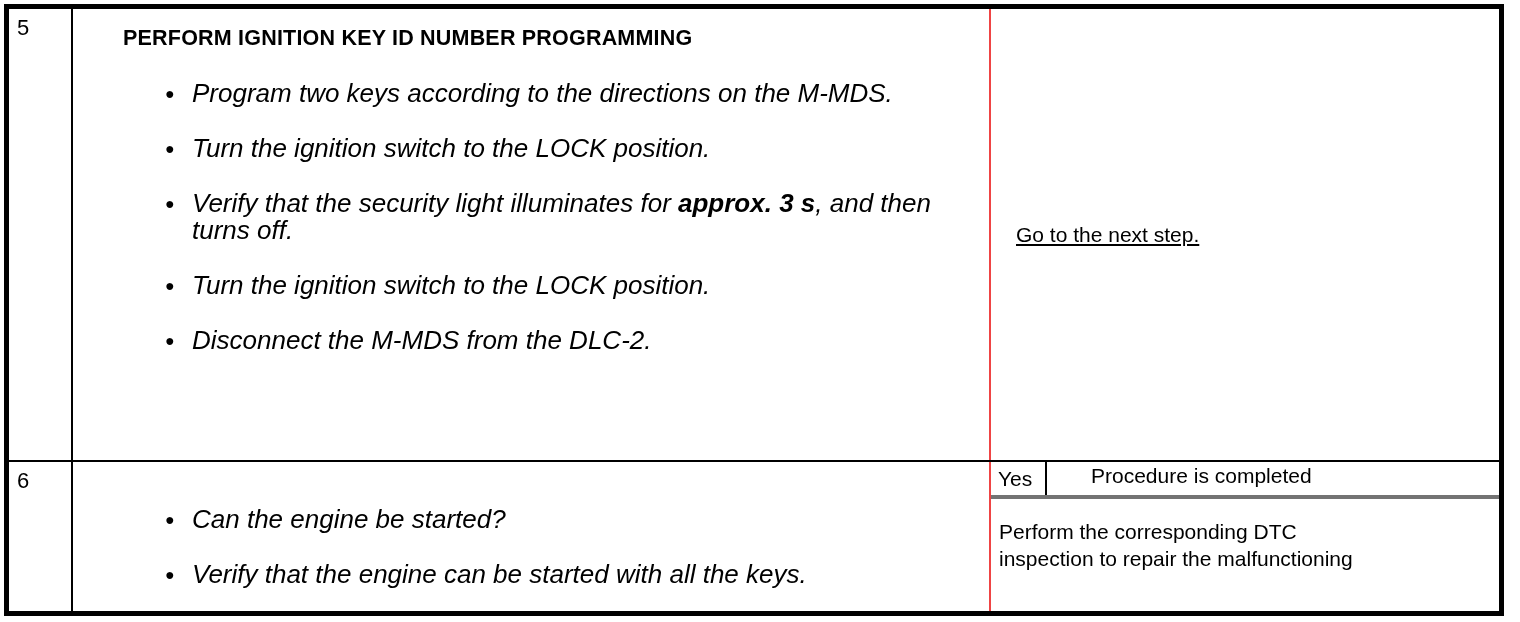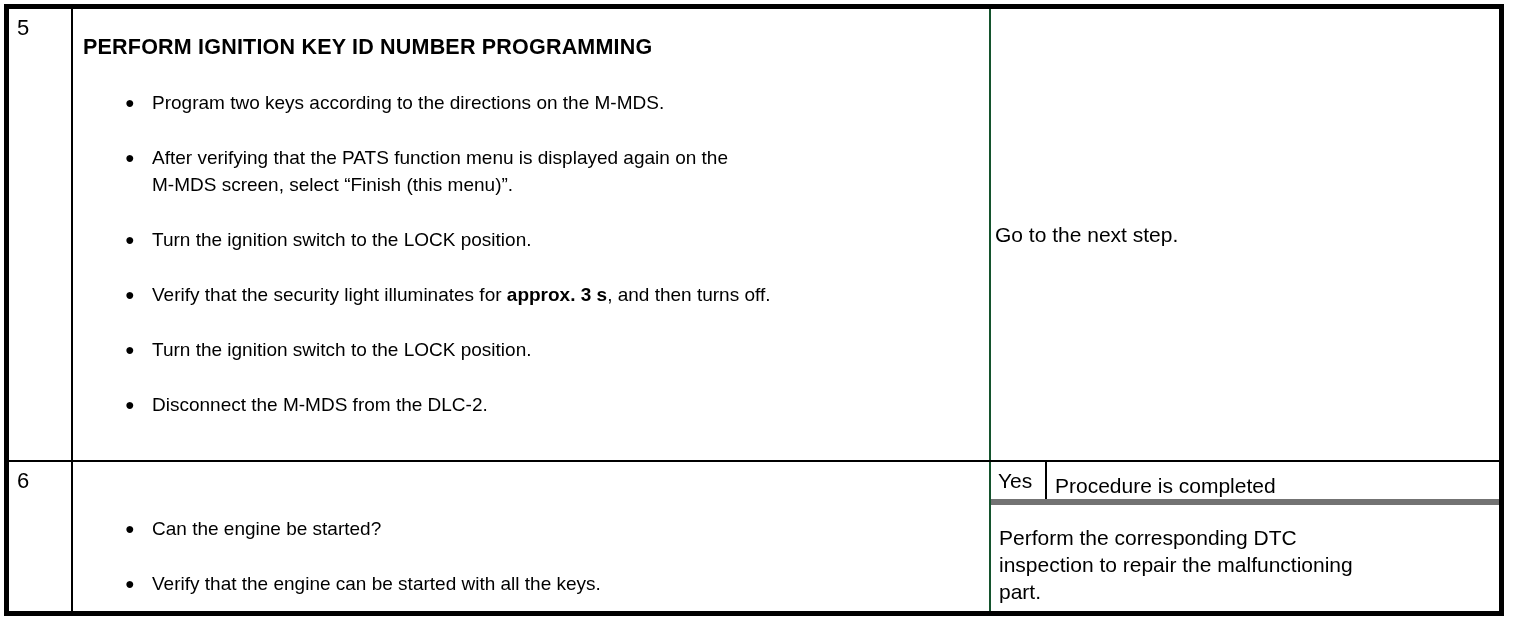--- a/index.html
+++ b/index.html
@@ -25,101 +25,100 @@
 
   .cell-step {
     width: 64px;
     border-right: 2px solid #000;
     padding: 6px 0 0 8px;
     font-size: 22px;
     flex-shrink: 0;
   }
   .cell-action {
     flex: 1;
-    border-right: 2px solid #14532d;
-    padding: 25px 0 0 10px;
+    border-right: 2px solid #ef4444;
+    padding: 16px 0 0 10px;
     overflow: hidden;
+    margin-left: 40px;
   }
   .cell-result { width: 508px; flex-shrink: 0; }
 
   .step-title {
     font-weight: bold;
     font-size: 21.5px;
     line-height: 27px;
     letter-spacing: 0.2px;
   }
   ul.bullet-list { list-style: none; }
   ul.bullet-list li {
     position: relative;
     padding-left: 69px;
     margin-top: 28px;
-    font-size: 19px;
+    font-size: 26px;
     line-height: 27px;
+    font-style: italic;
   }
   ul.bullet-list li::before {
     content: "\25CF";
     position: absolute;
     left: 42px;
     top: 0;
     font-size: 16px;
     line-height: 27px;
   }
   .bold-inline { font-weight: bold; }
 
   
   .result-single {
     display: flex;
     align-items: center;
-    padding-left: 4px;
+    padding-left: 25px;
     font-size: 21px;
     line-height: 27px;
     height: 100%;
+    text-decoration: underline;
   }
 
   
   .result-split { display: flex; flex-direction: column; height: 100%; }
   .result-subrow { display: flex; width: 100%; }
-  .result-subrow.yes-row { height: 43px; border-bottom: 6px solid #737373; flex-shrink: 0; }
+  .result-subrow.yes-row { height: 37px; border-bottom: 4px solid #737373; flex-shrink: 0; }
   .result-subrow.no-row { flex: 1; }
   .cell-answer {
     width: 56px;
     border-right: 2px solid #000;
     display: flex;
     align-items: center;
     padding-left: 7px;
     font-size: 21px;
     flex-shrink: 0;
   }
   .cell-outcome {
     flex: 1;
     font-size: 21px;
     line-height: 27px;
     padding-left: 8px;
   }
-  .yes-row .cell-outcome { display: flex; align-items: flex-end; }
+  .yes-row .cell-outcome { display: flex; align-items: flex-start; margin-left: 36px; }
   .no-row .cell-outcome { padding-top: 19px; }
 </style>
 </head>
 <body>
 
 <div class="flow-table">
 
   <div class="t-row row-step5">
     <div class="cell-step">
       <span>5</span>
     </div>
     <div class="cell-action">
       <div class="step-title">PERFORM IGNITION KEY ID NUMBER PROGRAMMING</div>
       <ul class="bullet-list">
         <li>
           <span>Program two keys according to the directions on the M-MDS.</span>
-        </li>
-        <li>
-          <span>After verifying that the PATS function menu is displayed again on the</span><br>
-          <span>M-MDS screen, select “Finish (this menu)”.</span>
         </li>
         <li>
           <span>Turn the ignition switch to the LOCK position.</span>
         </li>
         <li>
           <span>Verify that the security light illuminates for </span><span class="bold-inline">approx. 3 s</span><span>, and then turns off.</span>
         </li>
         <li>
           <span>Turn the ignition switch to the LOCK position.</span>
         </li>
@@ -154,20 +153,19 @@
             <span>Yes</span>
           </div>
           <div class="cell-outcome">
             <span>Procedure is completed</span>
           </div>
         </div>
         <div class="result-subrow no-row">
           <div class="cell-outcome">
             <div>Perform the corresponding DTC</div>
             <div>inspection to repair the malfunctioning</div>
-            <div>part.</div>
           </div>
         </div>
       </div>
     </div>
   </div>
 
 </div>
 
 </body></html>

